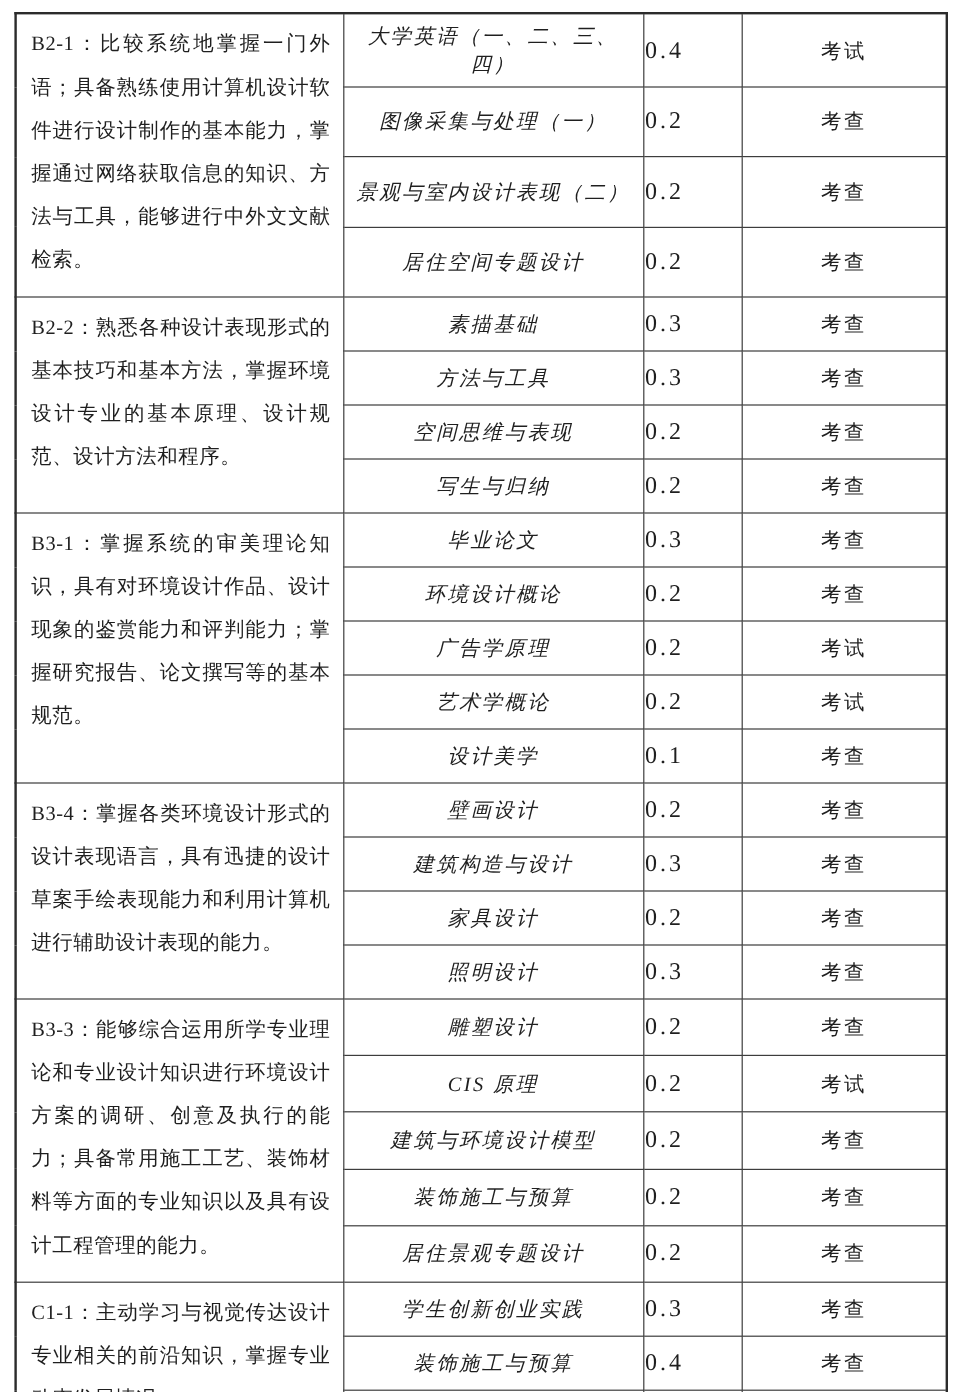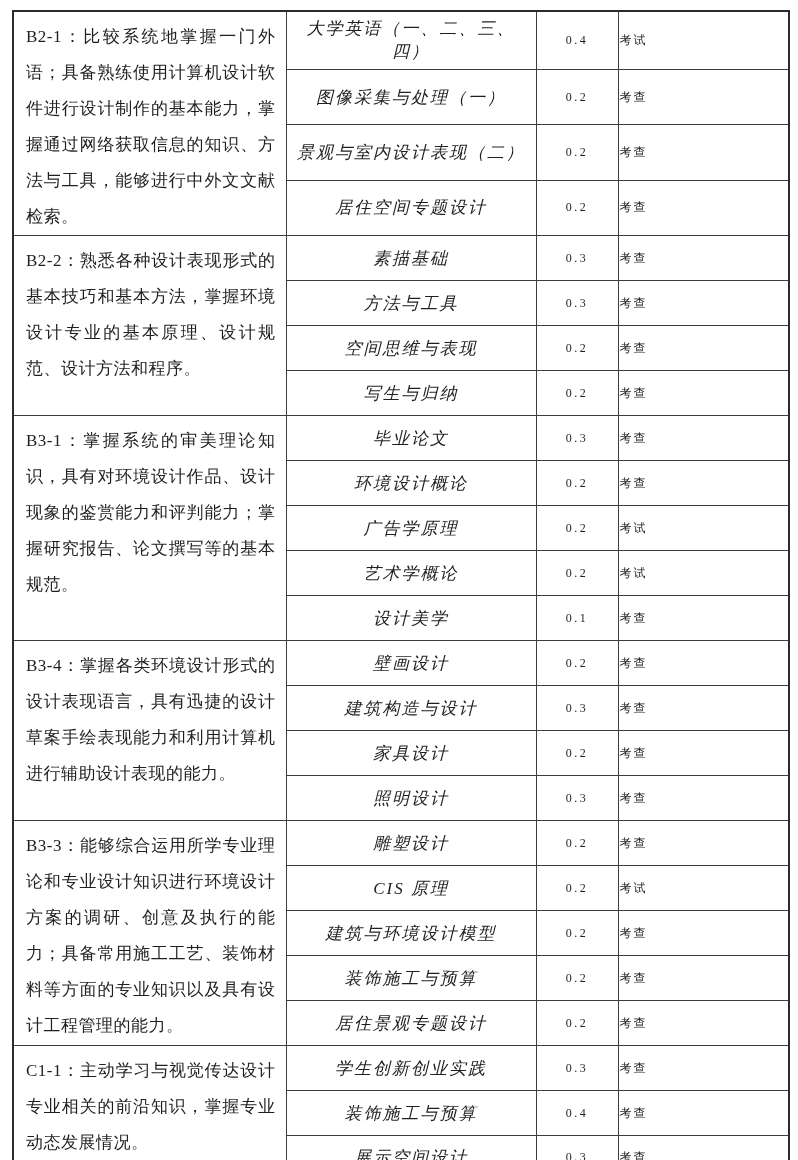--- a/index.html
+++ b/index.html
@@ -28,42 +28,42 @@
   col.c2 { width: 250px; }
   col.c3 { width: 82px;  }
   col.c4 { width: 171px; }
   td {
     border: 1.8px solid #3d3d3d;
     overflow: hidden;
   }
   td.req {
     vertical-align: top;
     text-align: justify;
-    padding: 7px 10px 0 12px;
+    padding: 7px 10px 12px 12px;
     font-size: 17px;
     line-height: 36px;
     letter-spacing: 0.5px;
   }
   td.course {
     text-align: center;
     vertical-align: middle;
     font-size: 17px;
     letter-spacing: 2px;
     padding: 0 4px;
     font-style: italic;
   }
   td.val {
+    vertical-align: middle;
+    font-size: 20px;
+    letter-spacing: 2.5px;
+  }
+  td.assess {
     text-align: center;
     vertical-align: middle;
-    font-size: 12px;
-    letter-spacing: 2.5px;
-  }
-  td.assess {
-    vertical-align: middle;
-    font-size: 12px;
+    font-size: 17px;
     letter-spacing: 2px;
   }
   tr { height: 45px; }
 </style>
 </head>
 <body>
 
 <table class="curr">
   <colgroup>
     <col class="c1">

